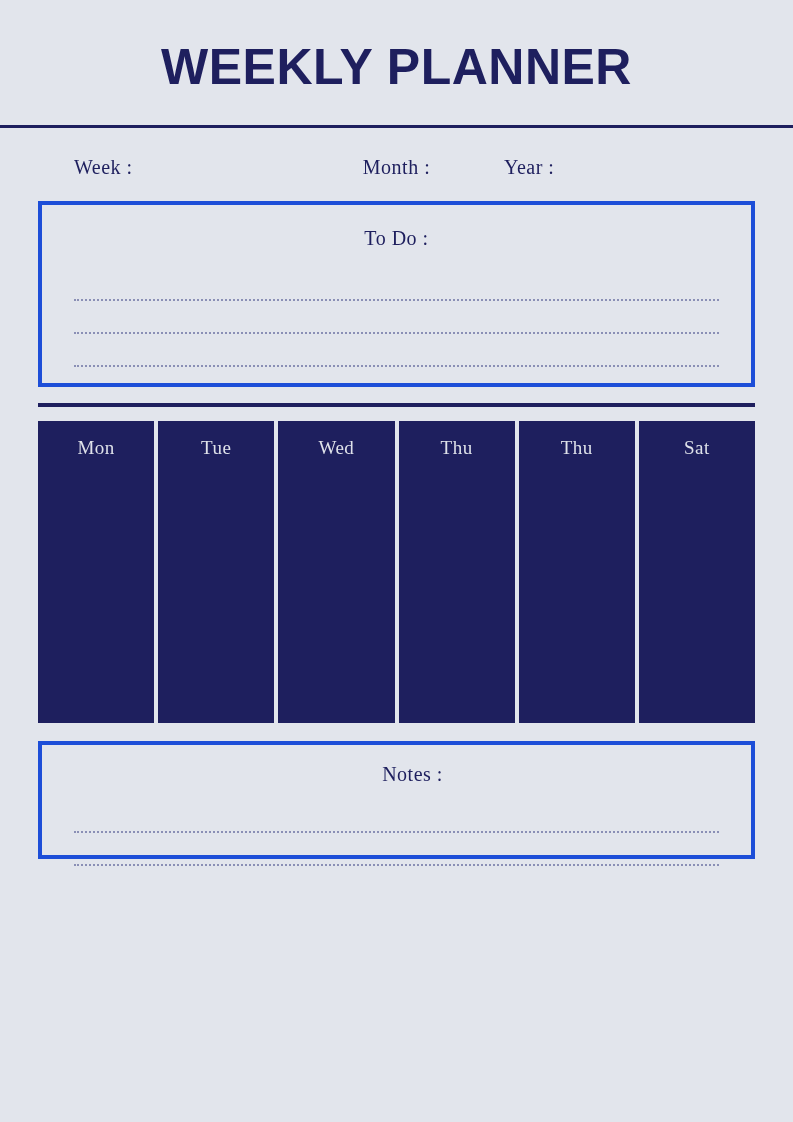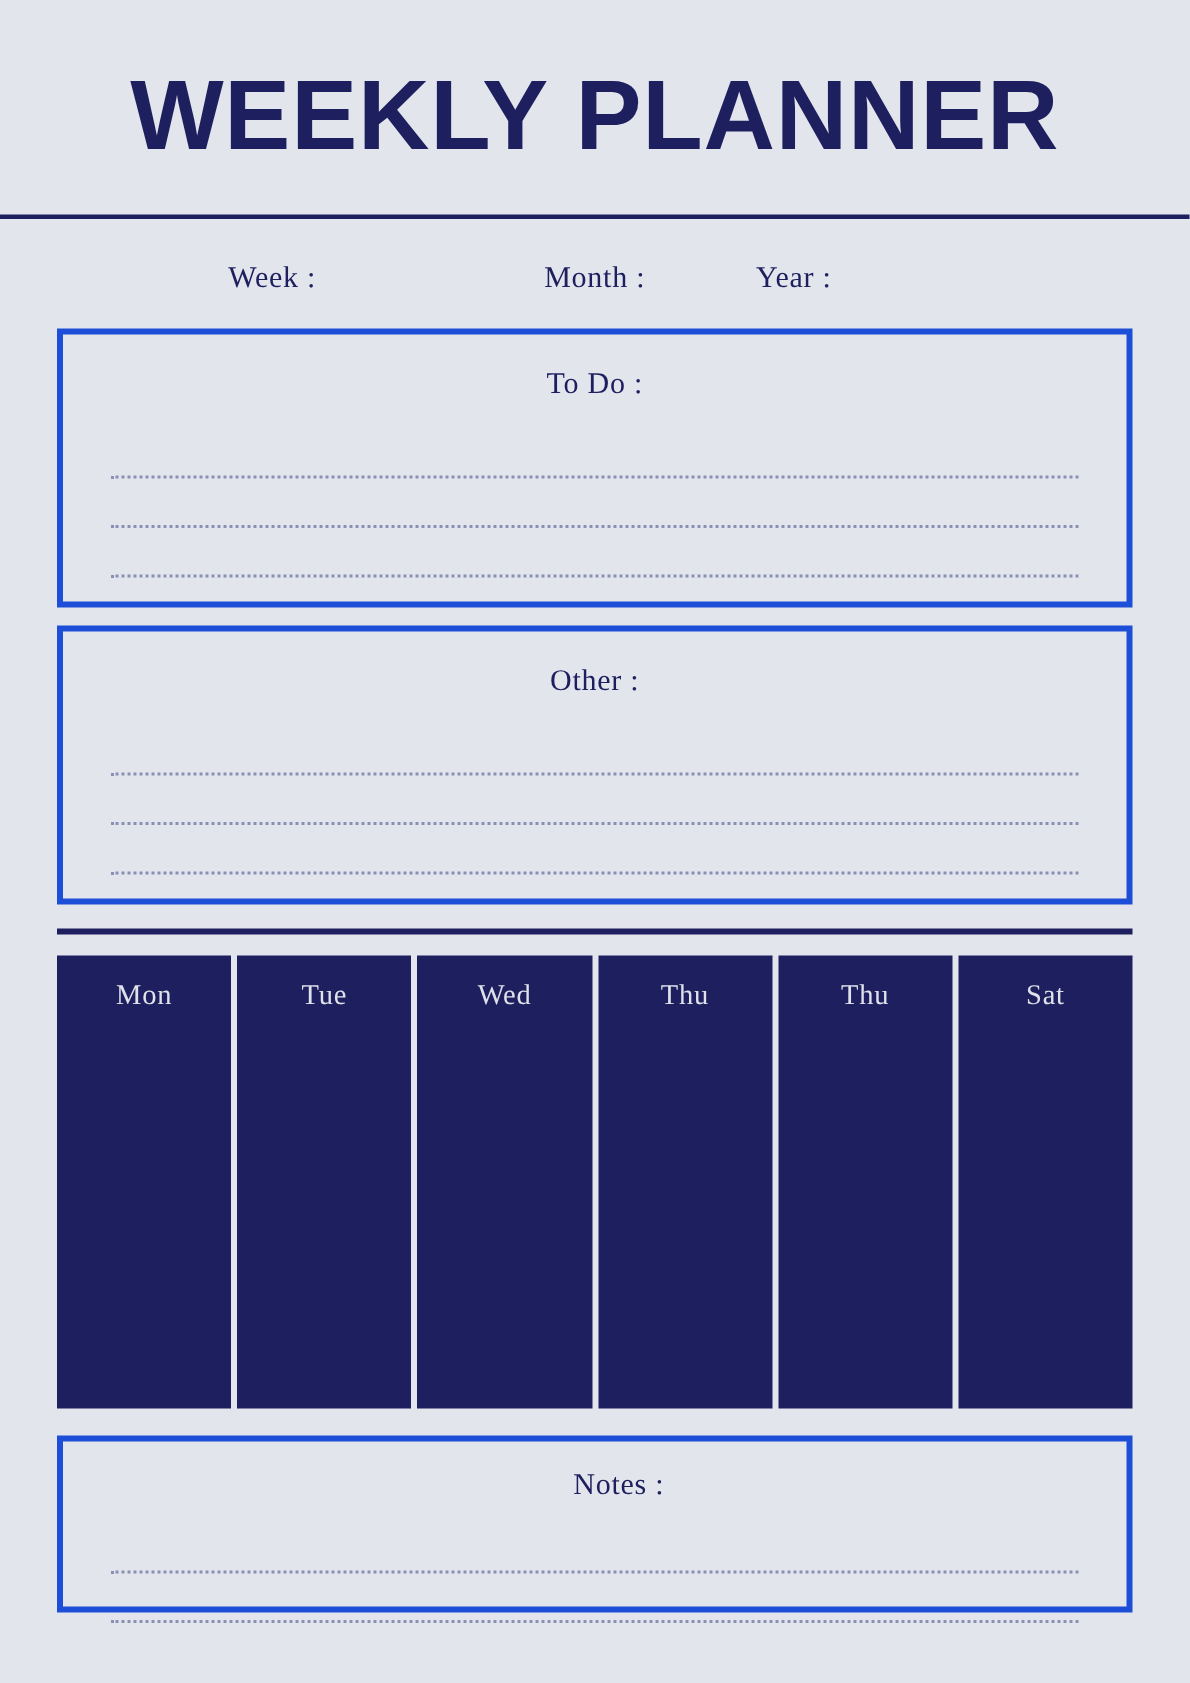--- a/index.html
+++ b/index.html
@@ -19,21 +19,21 @@
     width: 793px;
     height: 1122px;
     box-sizing: border-box;
   }
 
   
   .title {
     text-align: center;
     font-family: "Liberation Sans", sans-serif;
     font-weight: bold;
-    font-size: 66px;
+    font-size: 50px;
     letter-spacing: 0.5px;
     color: #1e1f5e;
     margin: 0;
     padding-top: 40px;
     line-height: 1.1;
   }
   .title-rule {
     margin: 30px 0 0 0;
     height: 3px;
     background: #1e1f5e;
@@ -46,21 +46,21 @@
     justify-content: center;
     align-items: baseline;
     margin-top: 28px;
     padding: 0 38px;
   }
   .meta-item {
     font-size: 20px;
     color: #1e1f5e;
     letter-spacing: 0.5px;
   }
-  .meta-item.week { width: 215px; text-align: center; }
+  .meta-item.week { width: 215px; }
   .meta-item.month { width: 215px; text-align: center; }
   .meta-item.year { width: 215px; }
 
   
   .field-box {
     margin: 0 38px;
     border: 4px solid #1d4ed8;
     box-sizing: border-box;
     background: transparent;
   }
@@ -133,28 +133,20 @@
 
   <div class="field-box todo">
     <div class="box-label">To Do :</div>
     <div class="dotted-lines">
       <div class="dotted-line"></div>
       <div class="dotted-line"></div>
       <div class="dotted-line"></div>
     </div>
   </div>
 
-  <div class="field-box other">
-    <div class="box-label">Other :</div>
-    <div class="dotted-lines">
-      <div class="dotted-line"></div>
-      <div class="dotted-line"></div>
-      <div class="dotted-line"></div>
-    </div>
-  </div>
 
   <div class="thick-rule"></div>
 
   <div class="days">
     <div class="day-col">
       <div class="day-name">Mon</div>
     </div>
     <div class="day-col">
       <div class="day-name">Tue</div>
     </div>

